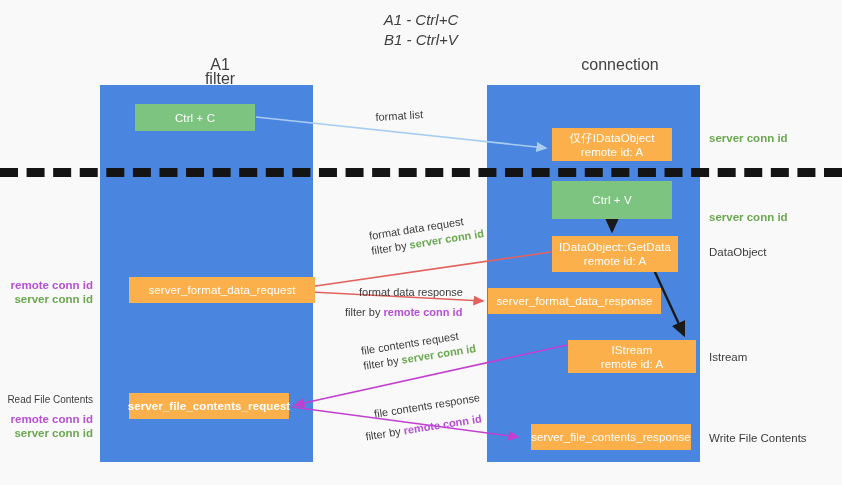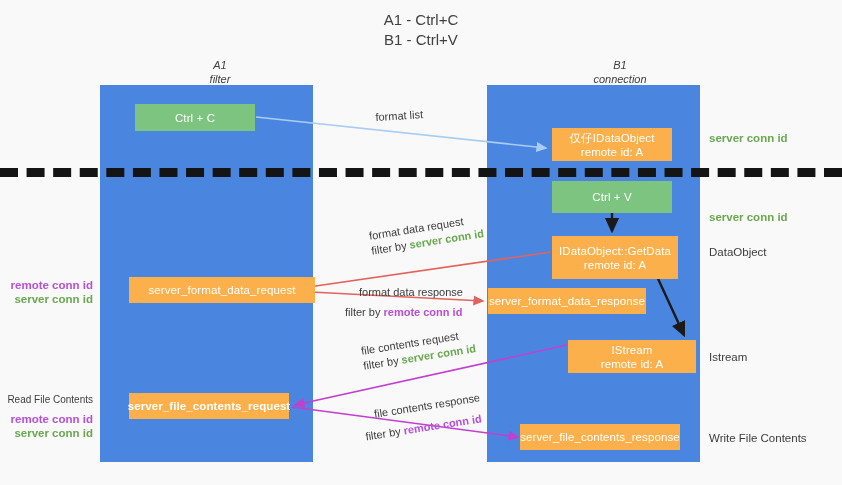--- a/index.html
+++ b/index.html
@@ -13,25 +13,26 @@
   }
   #stage{position:absolute;left:0;top:0;width:842px;height:485px;}
   .abs{position:absolute;}
 
   
   #title{
     left:0;top:10px;width:842px;
     text-align:center;
     font-size:15px;line-height:20px;
     color:#404040;
+    font-style:italic;
   }
 
   
   .col-head{
-    text-align:center;font-size:11px;line-height:14px;color:#404040;font-style:italic;
+    text-align:center;font-size:16px;line-height:14px;color:#404040;
   }
   #head-a1{left:130px;top:58px;width:180px;}
   #head-b1{left:530px;top:58px;width:180px;}
 
   
   .lane{background:#4a86e0;}
   #lane-left{left:100px;top:85px;width:213px;height:377px;}
   #lane-right{left:487px;top:85px;width:213px;height:377px;}
 
   
@@ -49,27 +50,27 @@
     font-size:11.5px;
     line-height:14px;
     text-align:center;
     letter-spacing:0.1px;
   }
   .box.green{background:#7cc47f;}
   .box.orange{background:#fbb04c;}
 
   #box-ctrlc{left:135px;top:104px;width:120px;height:27px;}
   #box-idataobject{left:552px;top:128px;width:120px;height:33px;}
-  #box-ctrlv{left:552px;top:181px;width:120px;height:32px;}
-  #box-getdata{left:552px;top:236px;width:126px;height:43px;}
+  #box-ctrlv{left:552px;top:181px;width:120px;height:38px;}
+  #box-getdata{left:552px;top:236px;width:126px;height:36px;}
   #box-fmt-req{left:129px;top:277px;width:186px;height:26px;}
-  #box-fmt-resp{left:488px;top:288px;width:158px;height:26px;}
+  #box-fmt-resp{left:488px;top:288px;width:173px;height:26px;}
   #box-istream{left:568px;top:340px;width:128px;height:33px;}
   #box-file-req{left:129px;top:393px;width:160px;height:26px;font-weight:bold;}
-  #box-file-resp{left:520px;top:424px;width:160px;height:26px;}
+  #box-file-resp{left:531px;top:424px;width:160px;height:26px;}
 
   
   .right-note{font-size:11.5px;line-height:15px;}
   .green-txt{color:#6aa84f;font-weight:bold;}
   .purple-txt{color:#b84fd8;font-weight:bold;}
   .dark-txt{color:#3c3c3c;}
   #note-server-1{left:709px;top:131px;}
   #note-server-2{left:709px;top:210px;}
   #note-dataobject{left:709px;top:245px;}
   #note-istream{left:709px;top:350px;}
@@ -102,21 +103,20 @@
   <div id="title" class="abs">
     <div>A1 - Ctrl+C</div>
     <div>B1 - Ctrl+V</div>
   </div>
 
   <div id="head-a1" class="abs col-head">
     <div>A1</div>
     <div>filter</div>
   </div>
   <div id="head-b1" class="abs col-head">
-    <div>B1</div>
     <div>connection</div>
   </div>
 
   <div id="lane-left" class="abs lane"></div>
   <div id="lane-right" class="abs lane"></div>
 
   <svg id="wires">
     <defs>
       <marker id="ah-blue" markerWidth="7" markerHeight="7" refX="6" refY="3.2" orient="auto">
         <path d="M0,0 L7,3.2 L0,6.4 z" fill="#a9cdf0"></path>

